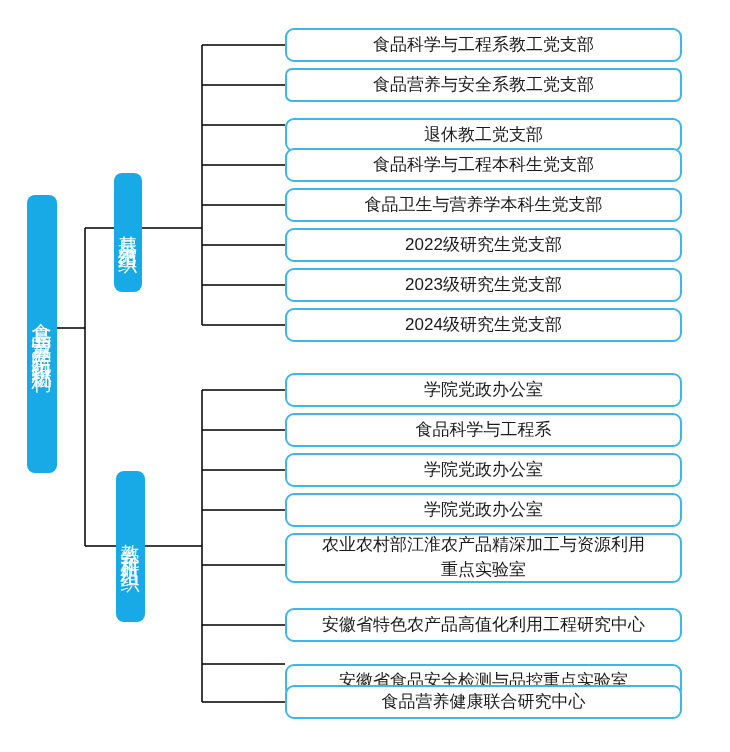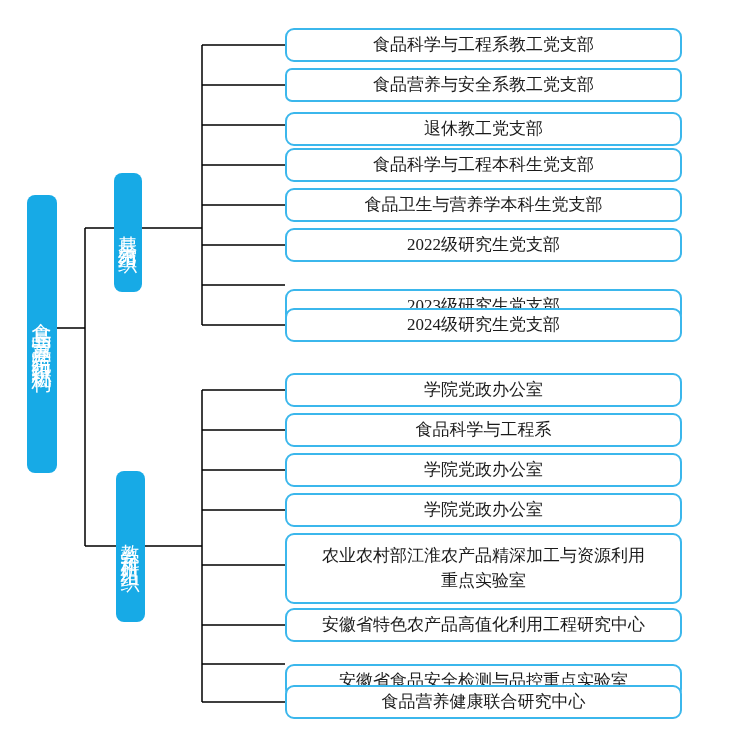--- a/index.html
+++ b/index.html
@@ -11,21 +11,21 @@
     margin: 0;
     padding: 0;
     background: #ffffff;
   }
   .stage {
     position: relative;
     width: 730px;
     height: 752px;
     background: #ffffff;
     overflow: hidden;
-    font-family: Liberation Serif, serif;
+    font-family: Liberation Sans, sans-serif;
   }
   .connectors {
     position: absolute;
     left: 0;
     top: 0;
     width: 730px;
     height: 752px;
   }
   .connectors path {
     fill: none;
@@ -92,30 +92,30 @@
   </svg>
 
   <div class="vnode root" style="left:27px; top:195px; width:30px; height:278px;">食品与营养学院组织机构</div>
 
   <div class="vnode" style="left:114px; top:173px; width:28px; height:119px;">基层党组织</div>
 
   <div class="vnode" style="left:116px; top:471px; width:29px; height:151px; letter-spacing:6px;">教学科研组织</div>
 
   <div class="leaf" style="top:28px;">食品科学与工程系教工党支部</div>
   <div class="leaf" style="top:68px;border-radius:7px;">食品营养与安全系教工党支部</div>
-  <div class="leaf" style="top:112px;">退休教工党支部</div>
+  <div class="leaf" style="top:118px;">退休教工党支部</div>
   <div class="leaf" style="top:148px;">食品科学与工程本科生党支部</div>
   <div class="leaf" style="top:188px;">食品卫生与营养学本科生党支部</div>
   <div class="leaf" style="top:228px;">2022级研究生党支部</div>
-  <div class="leaf" style="top:268px;margin-top:21px;">2023级研究生党支部</div>
+  <div class="leaf" style="top:268px;">2023级研究生党支部</div>
   <div class="leaf" style="top:308px;">2024级研究生党支部</div>
 
   <div class="leaf" style="top:373px;">学院党政办公室</div>
   <div class="leaf" style="top:413px;">食品科学与工程系</div>
   <div class="leaf" style="top:453px;">学院党政办公室</div>
   <div class="leaf" style="top:493px;">学院党政办公室</div>
-  <div class="leaf" style="top:533px; height:71px;">农业农村部江淮农产品精深加工与资源利用
+  <div class="leaf" style="top:533px; height:50px;">农业农村部江淮农产品精深加工与资源利用
 重点实验室</div>
   <div class="leaf" style="top:608px;">安徽省特色农产品高值化利用工程研究中心</div>
   <div class="leaf" style="top:664px;">安徽省食品安全检测与品控重点实验室</div>
   <div class="leaf" style="top:685px;">食品营养健康联合研究中心</div>
 
 </div>
 
 </body></html>

